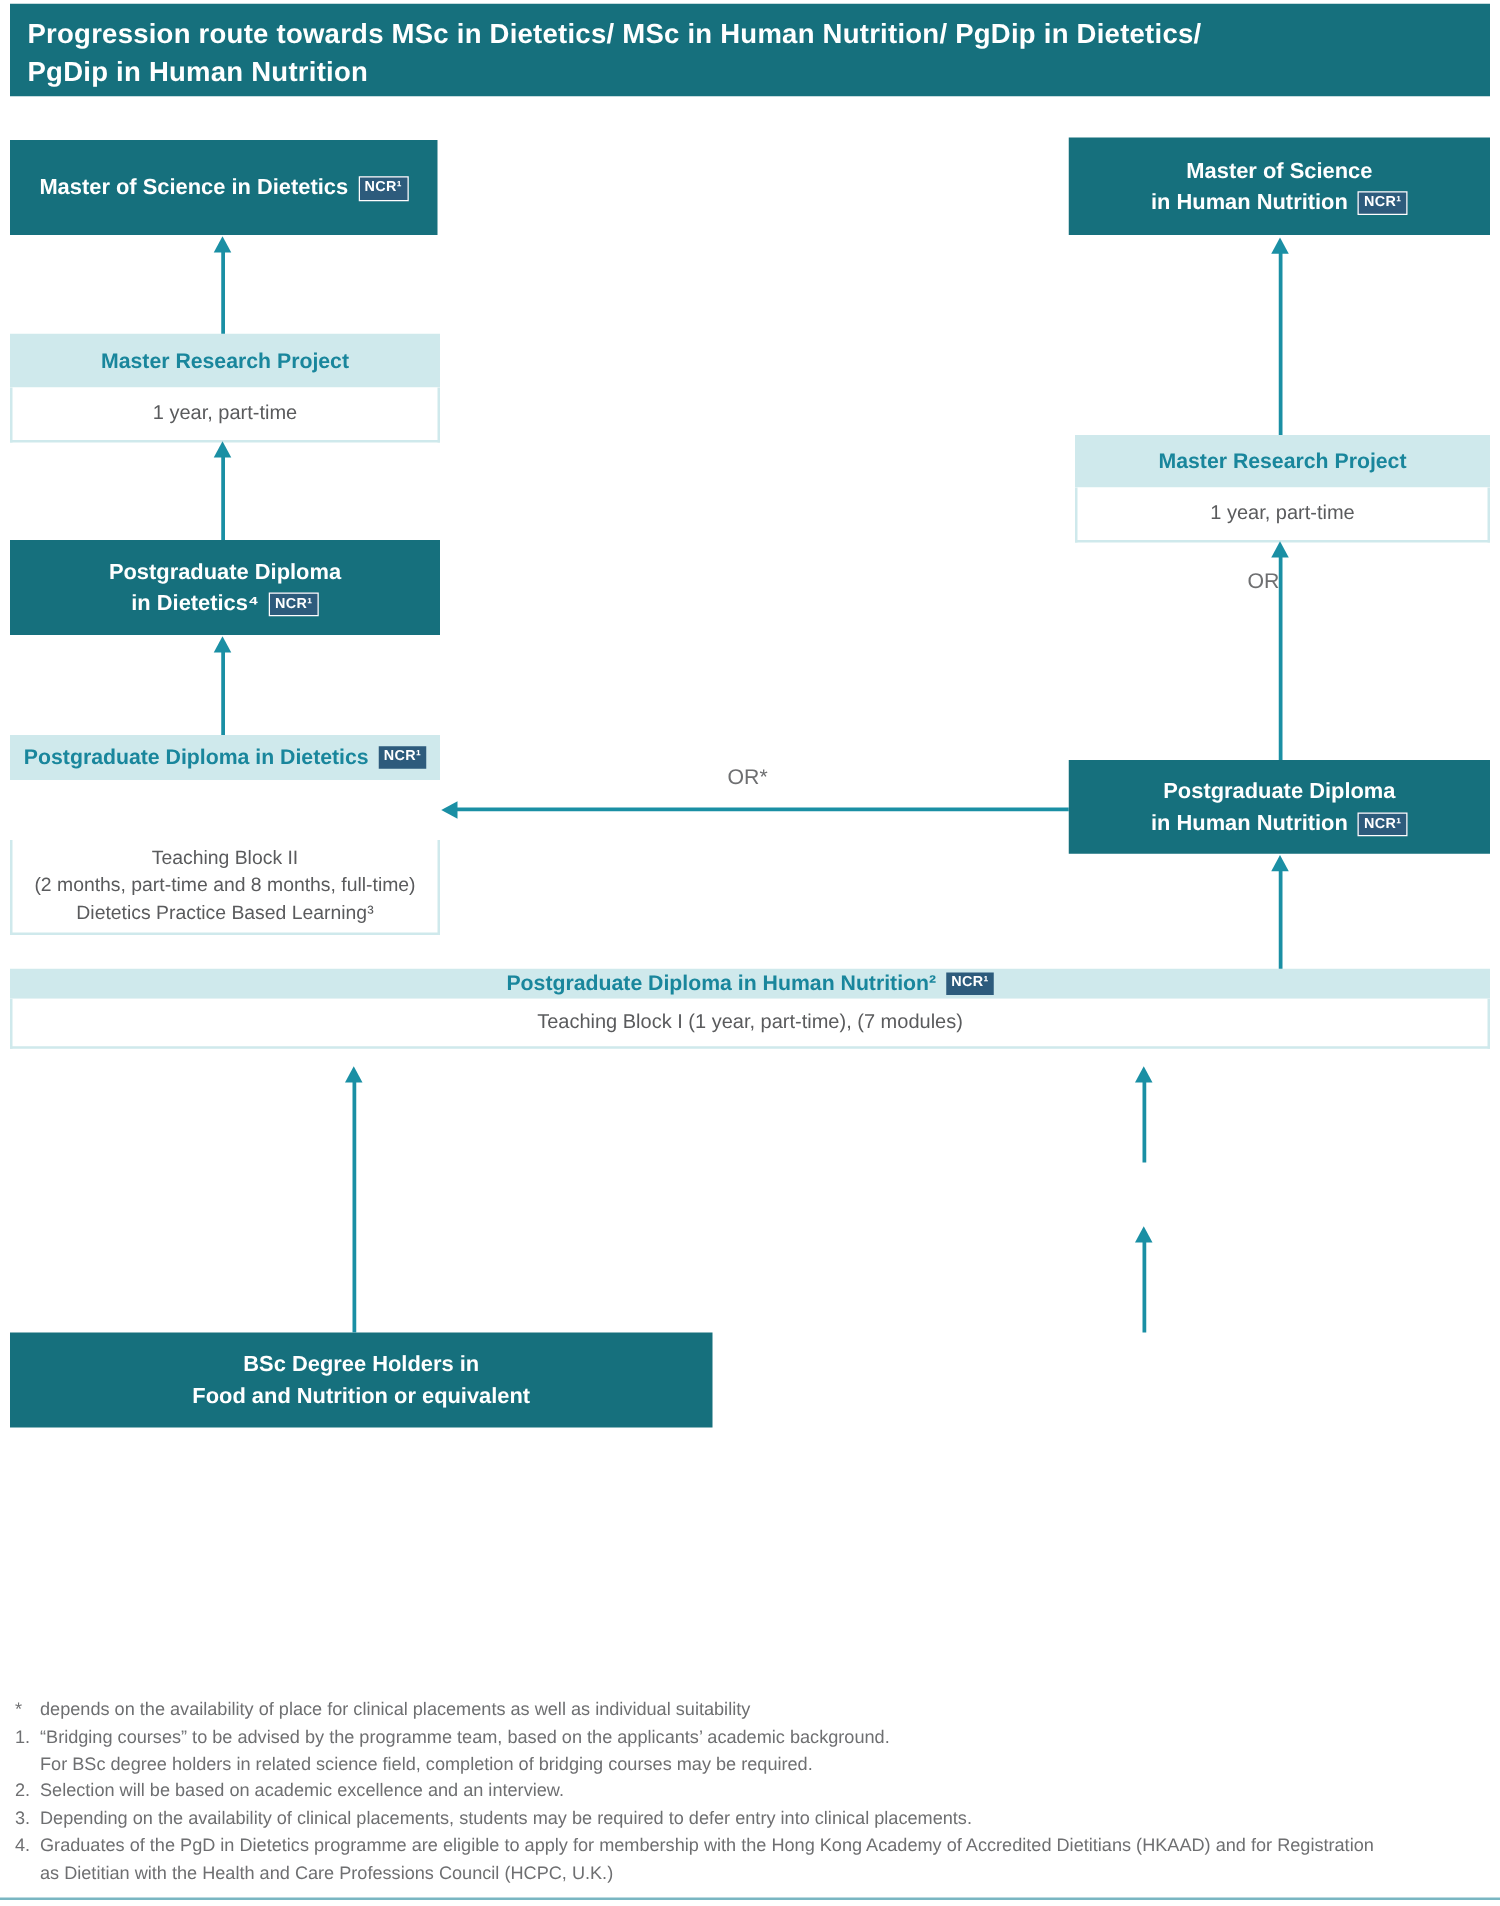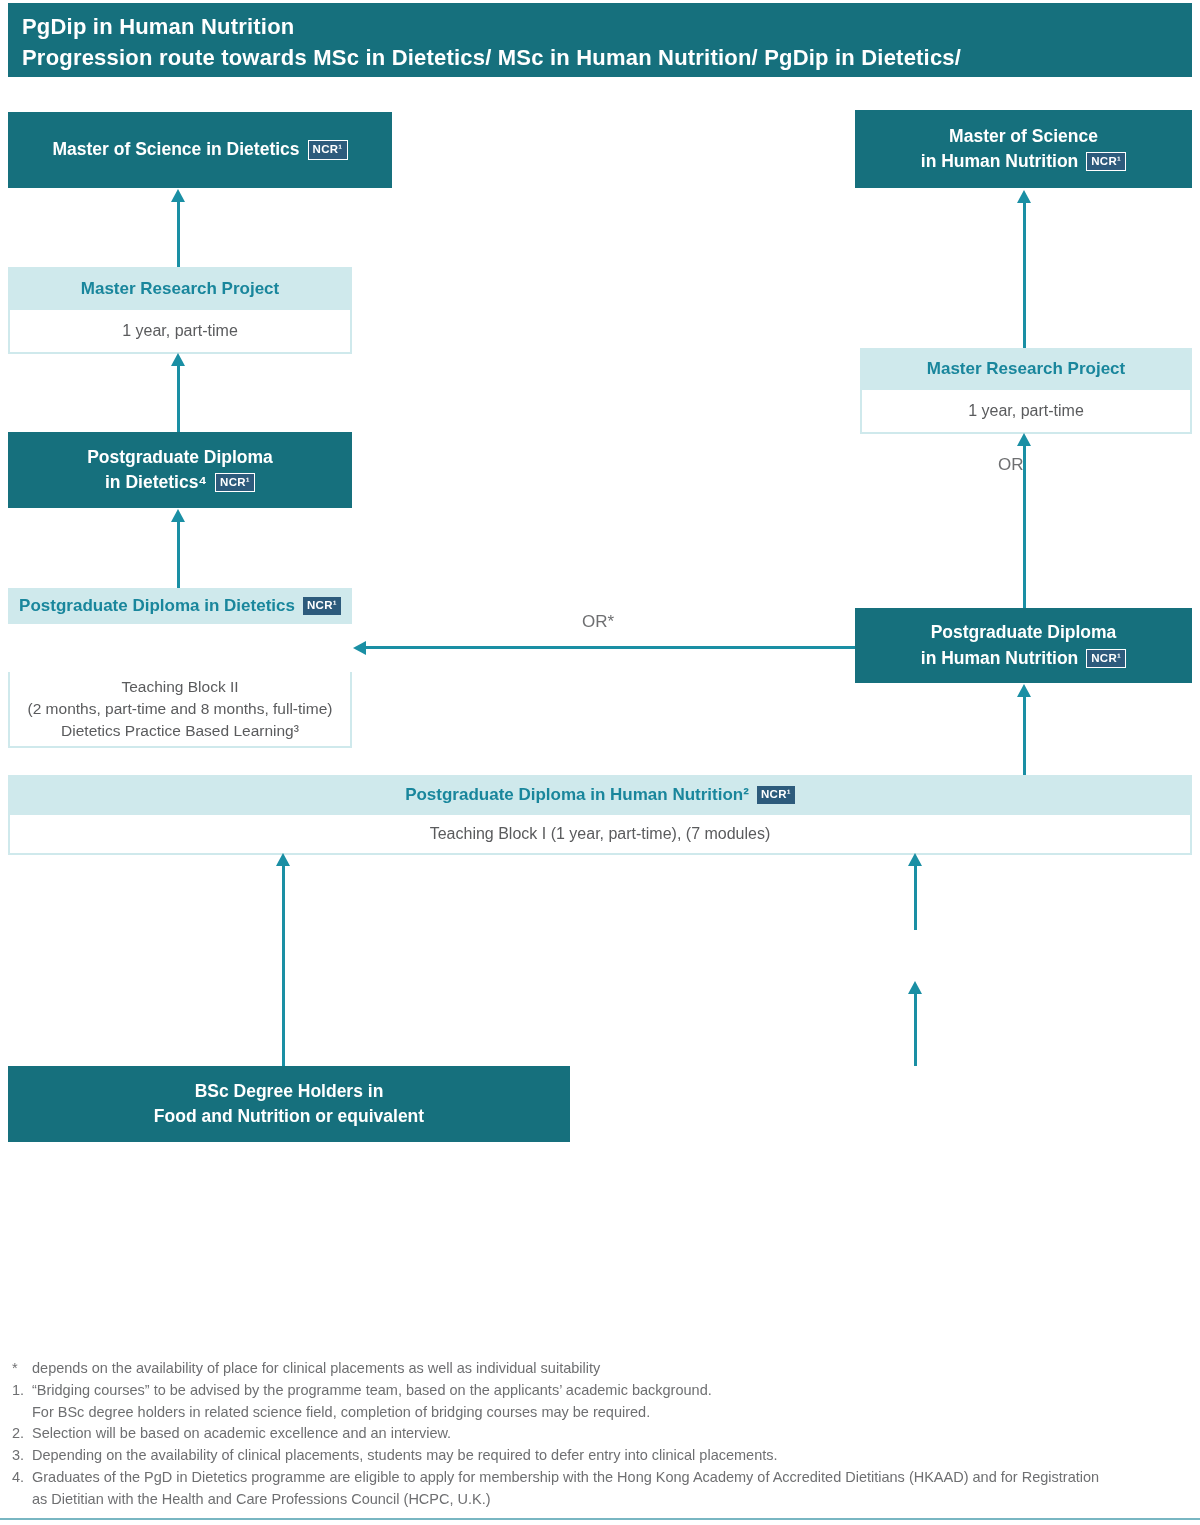--- a/index.html
+++ b/index.html
@@ -35,35 +35,35 @@
   
   .panel{position:absolute;box-sizing:border-box;}
   .panel-header{background:var(--teal-light);color:var(--teal-text);font-weight:bold;
                 font-size:17px;display:flex;align-items:center;justify-content:center;text-align:center;}
   .panel-body{background:#fff;border:2px solid var(--teal-light);border-top:none;
               color:var(--gray-text);font-size:16px;display:flex;flex-direction:column;
               align-items:center;justify-content:center;text-align:center;line-height:1.42;}
   .panel-body .l{display:block;white-space:nowrap;}
 
   
-  #box-msc-diet{left:8px;top:112px;width:384px;height:76px;}
+  #box-msc-diet{left:8px;top:112px;width:342px;height:76px;}
   #box-msc-hn{left:855px;top:110px;width:337px;height:78px;}
   #panel-mrp-left{left:8px;top:267px;width:344px;}
   #panel-mrp-left .panel-header{height:43px;}
   #panel-mrp-left .panel-body{height:42px;}
   #panel-mrp-right{left:860px;top:348px;width:332px;}
   #panel-mrp-right .panel-header{height:42px;}
   #panel-mrp-right .panel-body{height:42px;}
   #box-pgd-diet{left:8px;top:432px;width:344px;height:76px;}
   #panel-pgd-diet{left:8px;top:588px;width:344px;}
   #panel-pgd-diet .panel-header{height:36px;}
   #panel-pgd-diet .panel-body{height:74px;font-size:15.5px;margin-top:48px;}
   #box-pgd-hn{left:855px;top:608px;width:337px;height:75px;}
   #panel-wide{left:8px;top:775px;width:1184px;}
-  #panel-wide .panel-header{height:40px;}
+  #panel-wide .panel-header{height:24px;}
   #panel-wide .panel-body{height:38px;}
   #box-bridging{left:632px;top:930px;width:560px;height:50px;}
   #box-bsc-food{left:8px;top:1066px;width:562px;height:76px;}
   #box-bsc-life{left:632px;top:1066px;width:560px;height:76px;}
 
   
   .ncr{display:inline-block;background:var(--badge);color:#fff;font-size:11.5px;font-weight:bold;
        line-height:1.25;padding:1px 4px 2px 4px;margin-left:8px;vertical-align:2px;letter-spacing:.3px;}
   .ncr-bordered{border:1px solid #fff;}
 
@@ -84,22 +84,22 @@
   .footnote .fl{display:block;}
 
   .bottom-rule{position:absolute;left:0;top:1518px;width:1200px;height:2px;background:var(--rule);}
 </style>
 </head>
 <body>
 
 <div class="page">
 
   <div class="header">
+    <span class="line">Progression route towards MSc in Dietetics/ MSc in Human Nutrition/ PgDip in Dietetics/</span>
     <span class="line">PgDip in Human Nutrition</span>
-    <span class="line">Progression route towards MSc in Dietetics/ MSc in Human Nutrition/ PgDip in Dietetics/</span>
   </div>
 
   <div class="box-dark" id="box-msc-diet">
     <span class="l"><span>Master of Science in Dietetics</span><span class="ncr ncr-bordered">NCR¹</span></span>
   </div>
 
   <div class="box-dark" id="box-msc-hn">
     <span class="l">Master of Science</span>
     <span class="l"><span>in Human Nutrition</span><span class="ncr ncr-bordered">NCR¹</span></span>
   </div>

